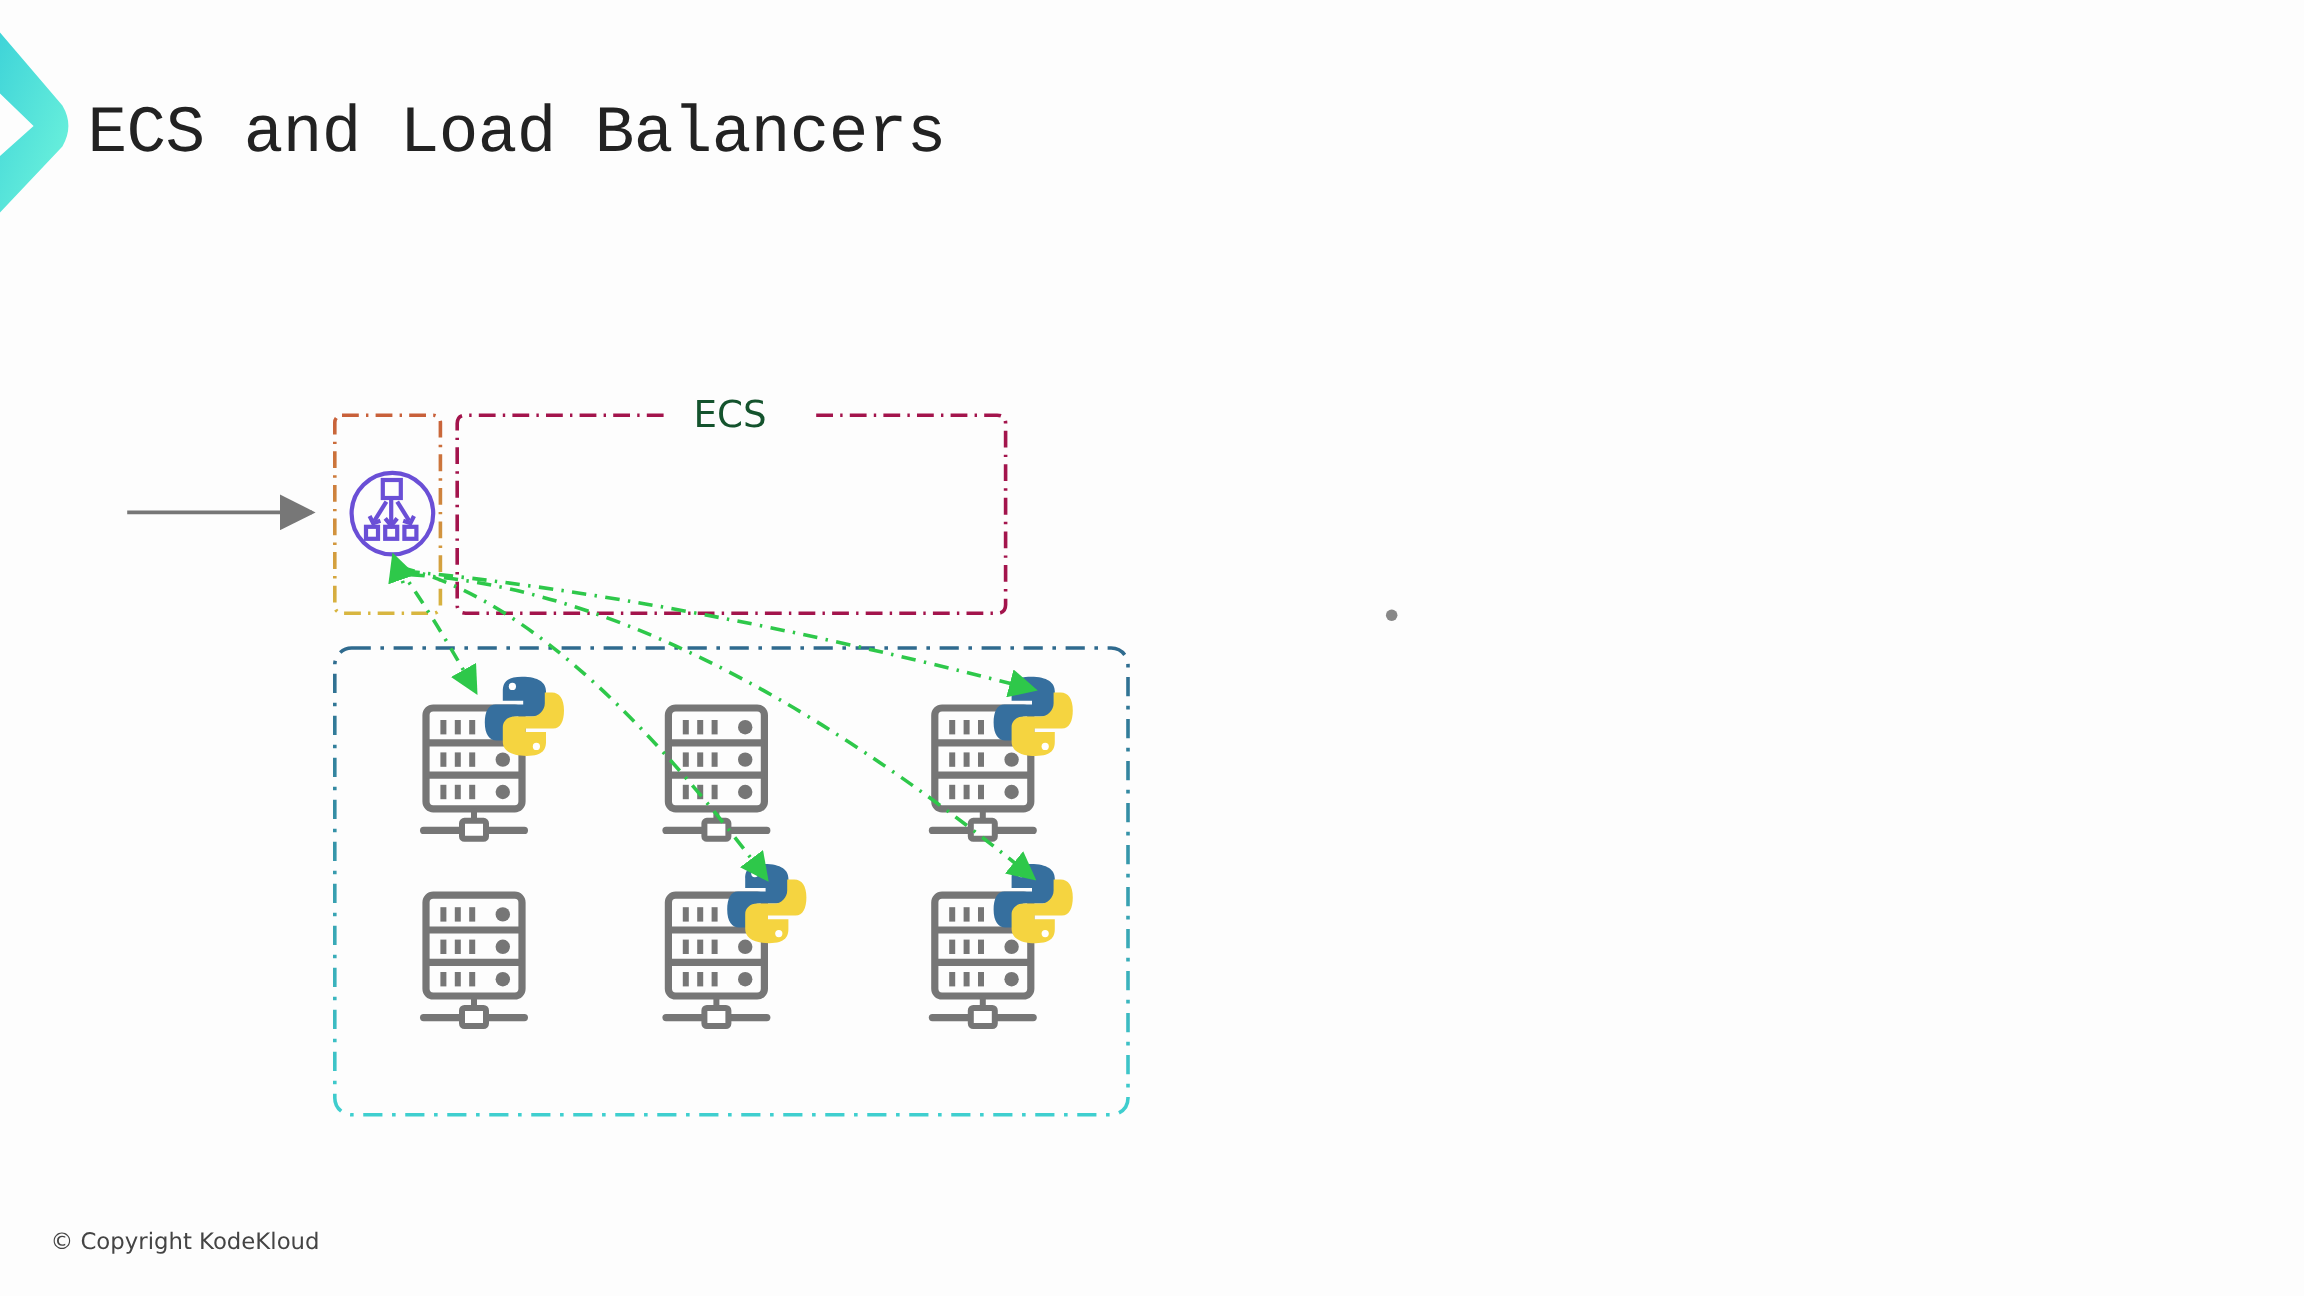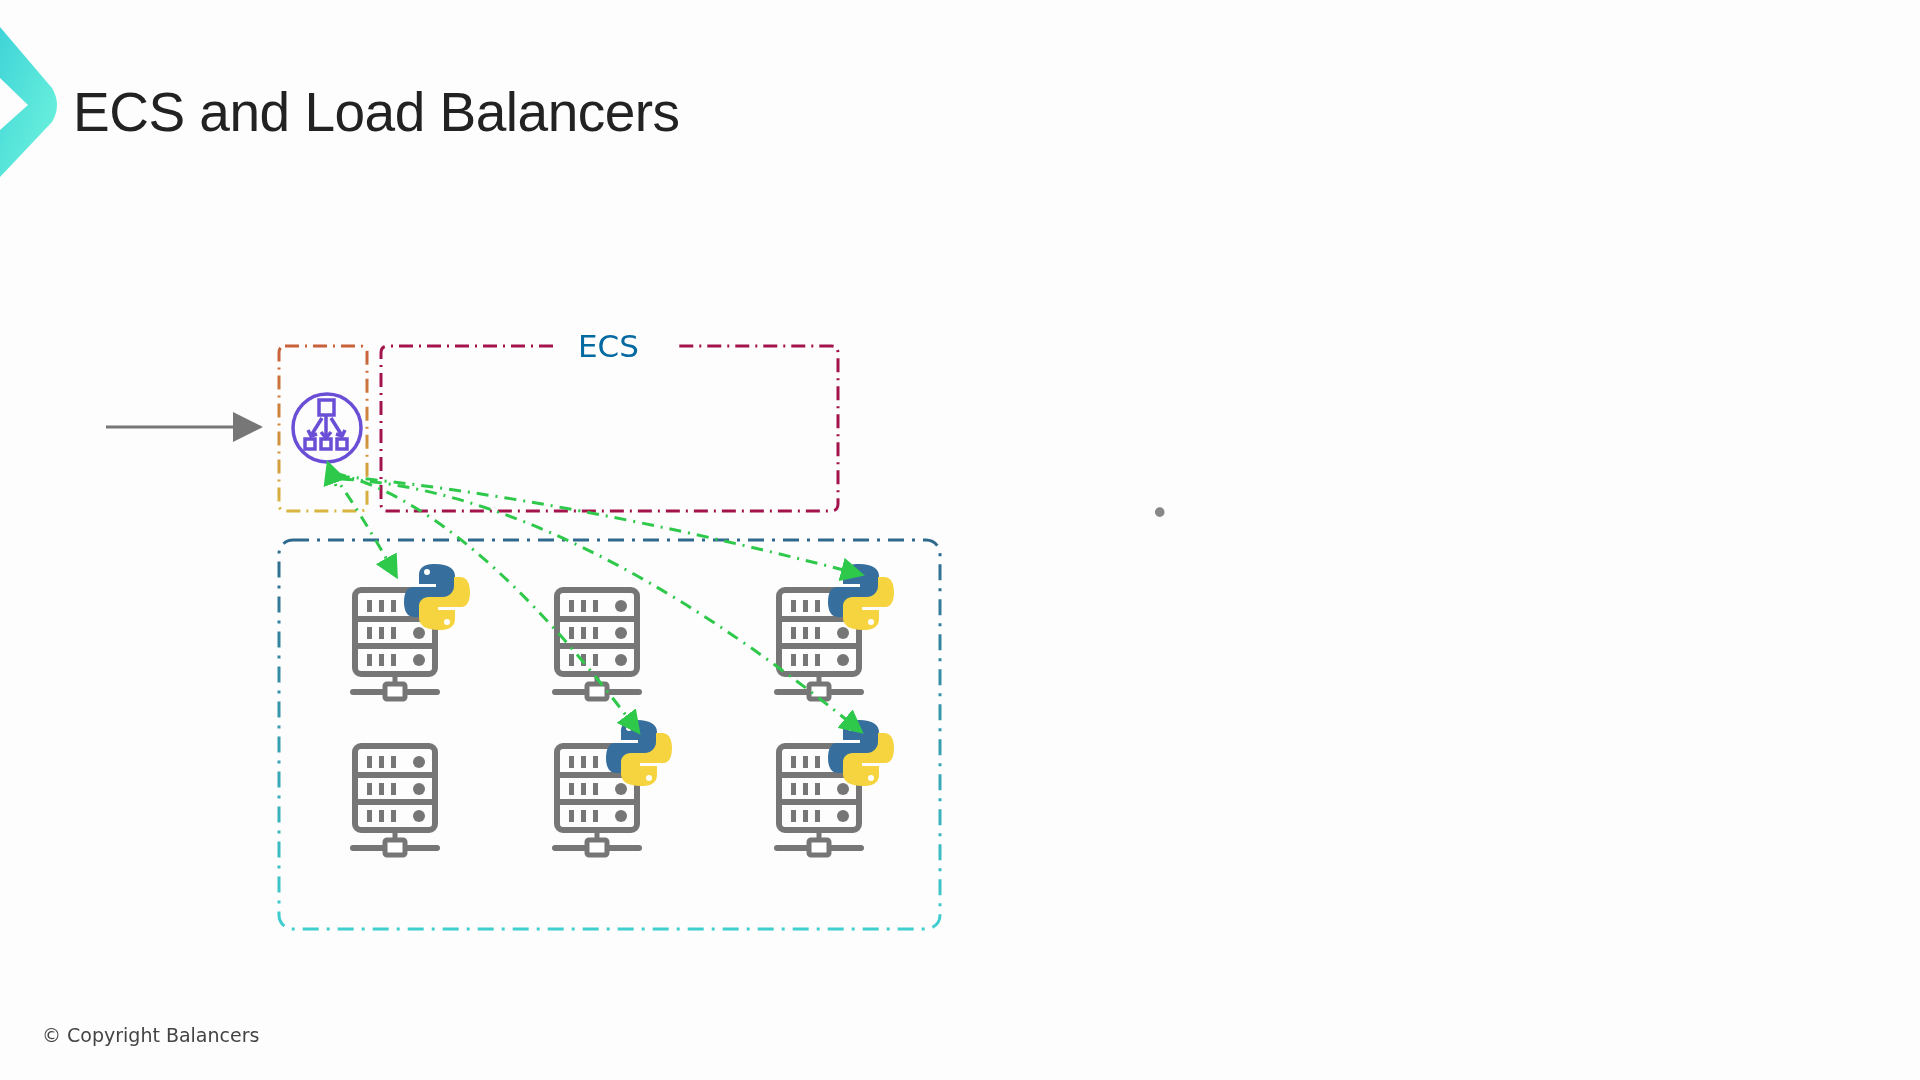--- a/index.html
+++ b/index.html
@@ -1,18 +1,18 @@
 <!DOCTYPE html>
 <html><head>
 <meta charset="utf-8">
 <style>
   html, body { margin:0; padding:0; }
   body { width:1920px; height:1080px; background:#fdfdfd; position:relative; overflow:hidden; font-family:"DejaVu Sans", sans-serif; }
-  #slide-title { position:absolute; left:73px; top:80px; font-size:55px; color:#222; letter-spacing:-0.5px; font-family:Liberation Sans, sans-serif; }
-  #ecs-label { position:absolute; left:578px; top:328px; font-size:31px; color:#0369a1; }
+  #slide-title { position:absolute; left:73px; top:80px; font-size:55px; color:#222; letter-spacing:-0.5px; font-family:Liberation Mono, monospace; }
+  #ecs-label { position:absolute; left:578px; top:328px; font-size:31px; color:#14532d; }
   .bullet-list { position:absolute; left:1150px; top:492px; width:640px; margin:0; padding:0; list-style:none; }
   .bullet-item { position:relative; padding-left:28px; font-size:33px; line-height:43px; color:#6b6b6b; }
   .bullet-dot { position:absolute; left:0; top:0; color:#888; }
   #copyright { position:absolute; left:42px; top:1024px; font-size:19px; color:#444; }
   svg#diagram { position:absolute; left:0; top:0; }
 </style>
 </head>
 <body>
 
 <svg id="diagram" width="1920" height="1080" viewBox="0 0 1920 1080" xmlns="http://www.w3.org/2000/svg">
@@ -127,13 +127,13 @@
 
 <div id="slide-title">ECS and Load Balancers</div>
 <div id="ecs-label">ECS</div>
 
 <ul class="bullet-list">
   <li class="bullet-item">
     <span class="bullet-dot">•</span>
   </li>
 </ul>
 
-<div id="copyright">© Copyright Balancers</div>
+<div id="copyright">© Copyright KodeKloud</div>
 
 </body></html>

